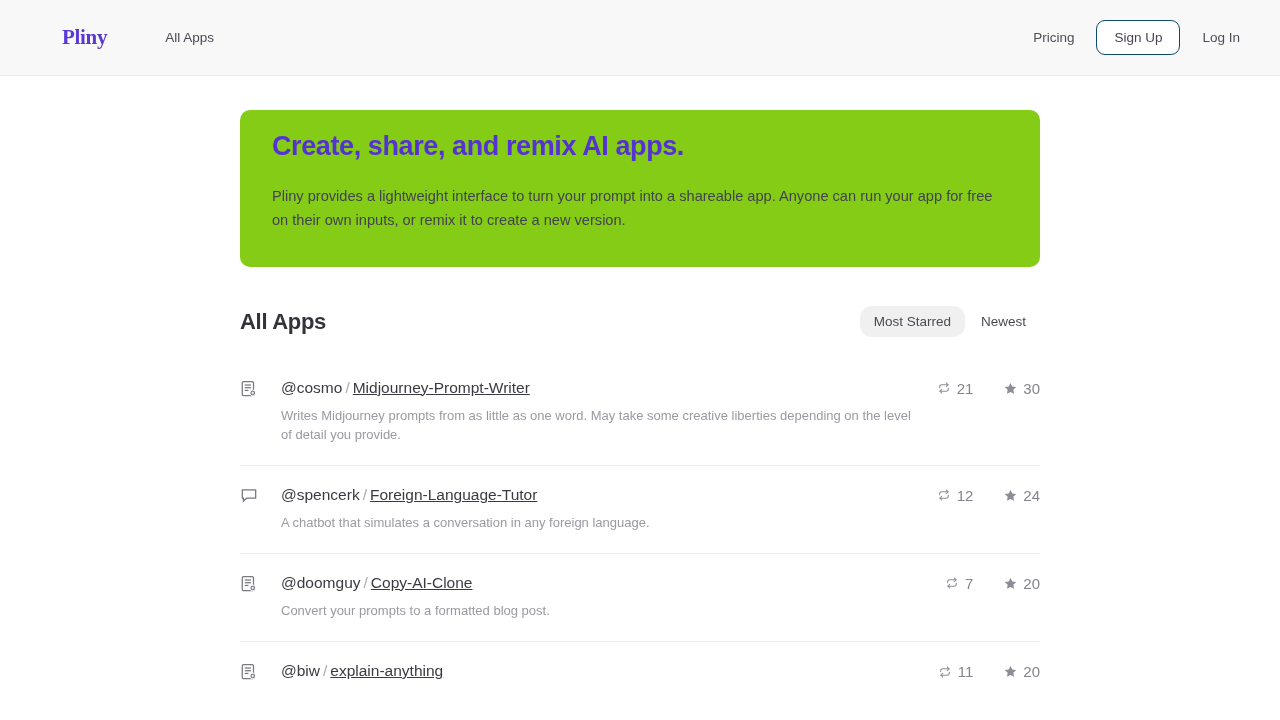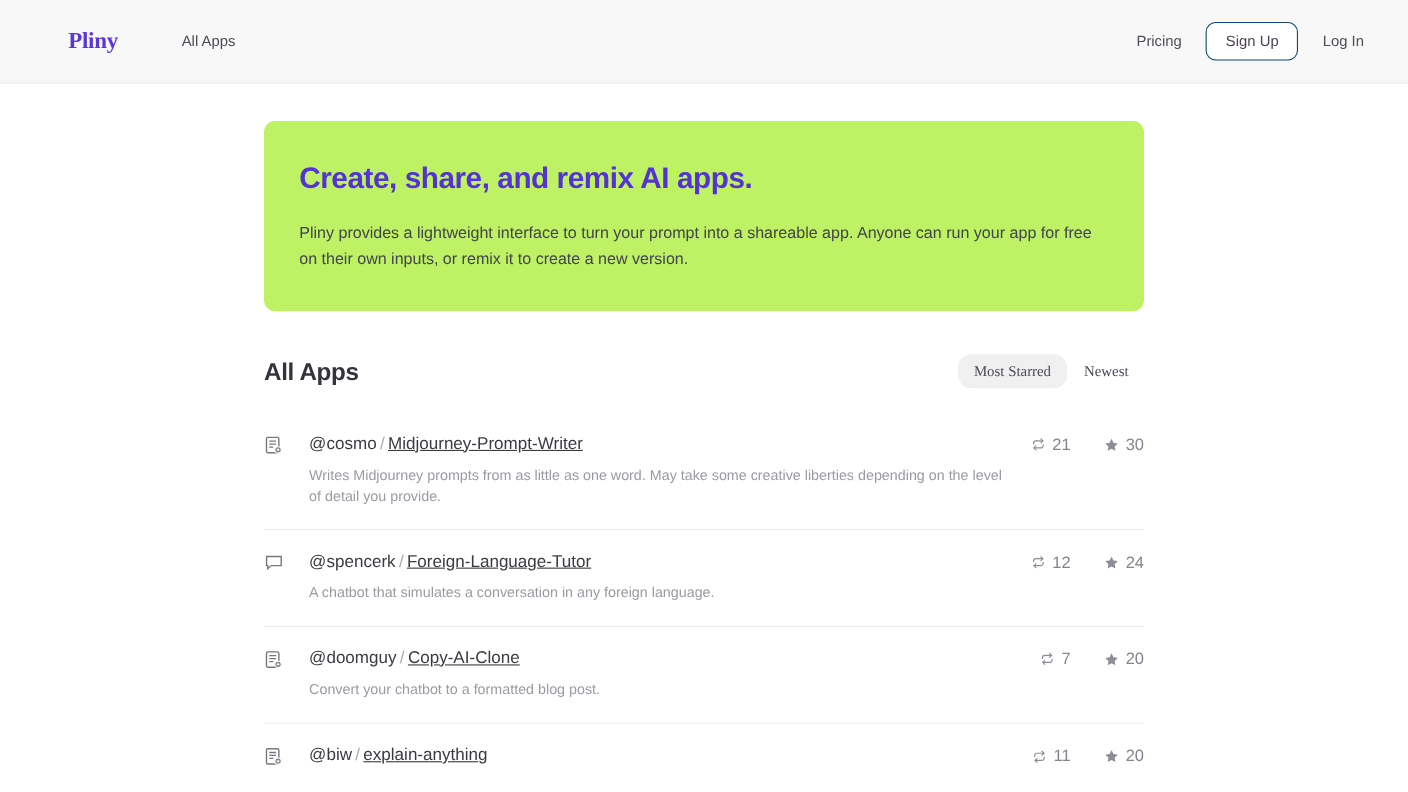--- a/index.html
+++ b/index.html
@@ -73,23 +73,23 @@
 
   
   .page {
     width: 800px;
     margin: 0 auto;
     padding-top: 34px;
   }
 
   
   .hero {
-    background: #bef264;
+    background: #84cc16;
     border-radius: 10px;
-    padding: 36px 32px 34px 32px;
+    padding: 20px 32px 34px 32px;
   }
 
   .hero-title {
     font-size: 27px;
     font-weight: bold;
     color: #5432d3;
     letter-spacing: -0.4px;
     line-height: 1.2;
   }
 
@@ -125,21 +125,21 @@
 
   .sort-btn {
     font-size: 13.5px;
     color: #4a4a53;
     background: transparent;
     border: none;
     border-radius: 12px;
     padding: 9px 14px;
     line-height: 1;
     cursor: pointer;
-    font-family: Liberation Serif, serif;
+    font-family: Liberation Sans, sans-serif;
     white-space: nowrap;
   }
 
   .sort-btn.active { background: #f0f0f1; }
 
   
   .app-list { margin-top: 20px; }
 
   .app-row {
     display: flex;
@@ -312,21 +312,21 @@
           <line x1="5.3" y1="11.6" x2="9.4" y2="11.6"></line>
           <circle cx="14.2" cy="14.4" r="3.2" fill="currentColor" stroke="#ffffff" stroke-width="1.1"></circle>
           <line x1="14.2" y1="12.9" x2="14.2" y2="15.9" stroke="#ffffff" stroke-width="1.1"></line>
           <line x1="12.7" y1="14.4" x2="15.7" y2="14.4" stroke="#ffffff" stroke-width="1.1"></line>
         </svg>
       </span>
       <div class="app-main">
         <div class="app-title">
           <span class="app-owner">@doomguy</span><span class="app-sep">/</span><span class="app-name">Copy-AI-Clone</span>
         </div>
-        <div class="app-desc">Convert your chatbot to a formatted blog post.</div>
+        <div class="app-desc">Convert your prompts to a formatted blog post.</div>
       </div>
       <div class="app-stats">
         <span class="stat">
           <svg width="14" height="14" viewBox="0 0 20 20" fill="none" stroke="currentColor" stroke-width="1.5" stroke-linecap="round" stroke-linejoin="round">
             <polyline points="13.2,2.8 15.8,5.4 13.2,8"></polyline>
             <path d="M15.8 5.4H6.8a3 3 0 0 0-3 3v1.2"></path>
             <polyline points="6.8,17.2 4.2,14.6 6.8,12"></polyline>
             <path d="M4.2 14.6h9a3 3 0 0 0 3-3v-1.2"></path>
           </svg>
           <span class="stat-val">7</span>

